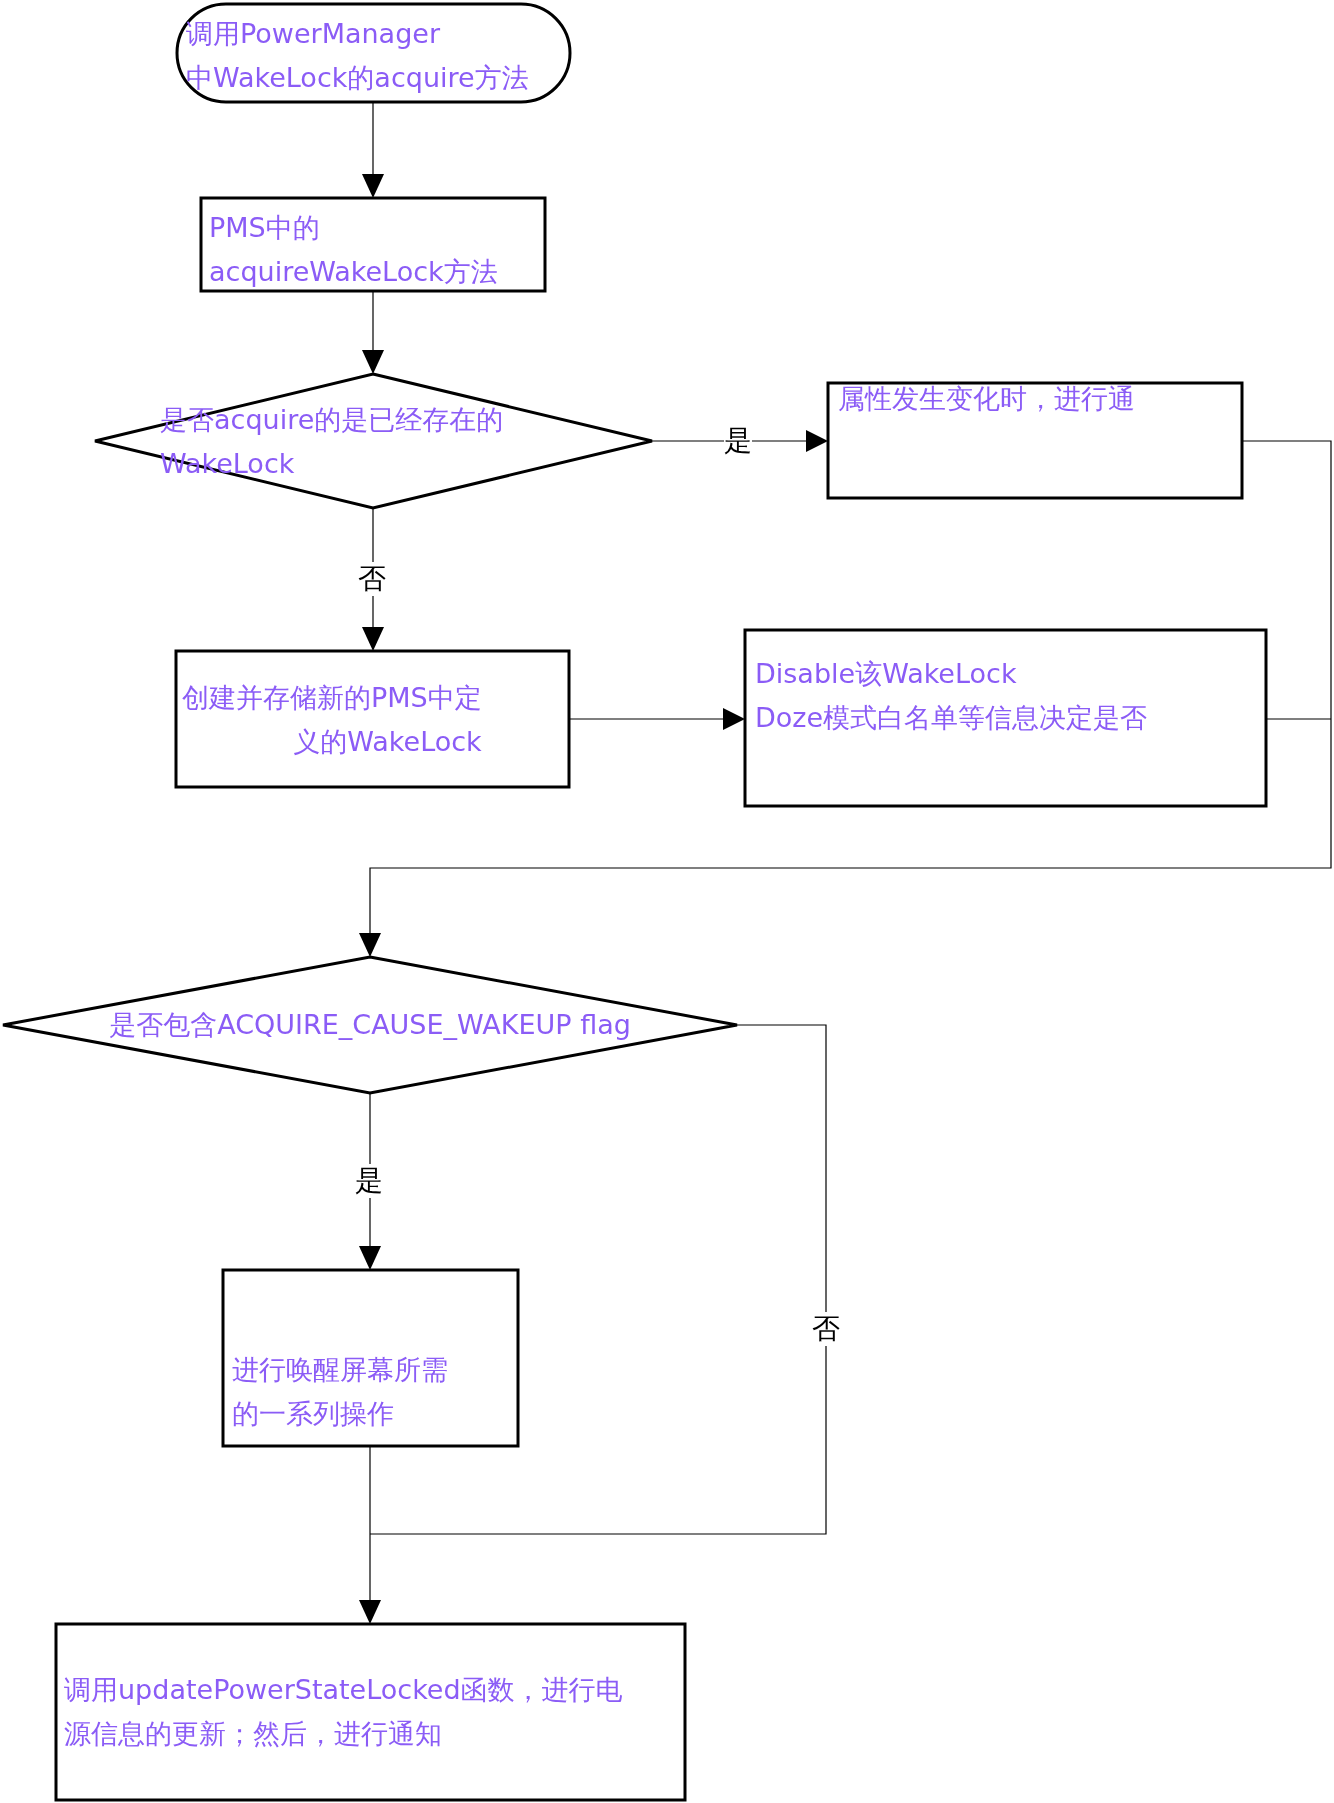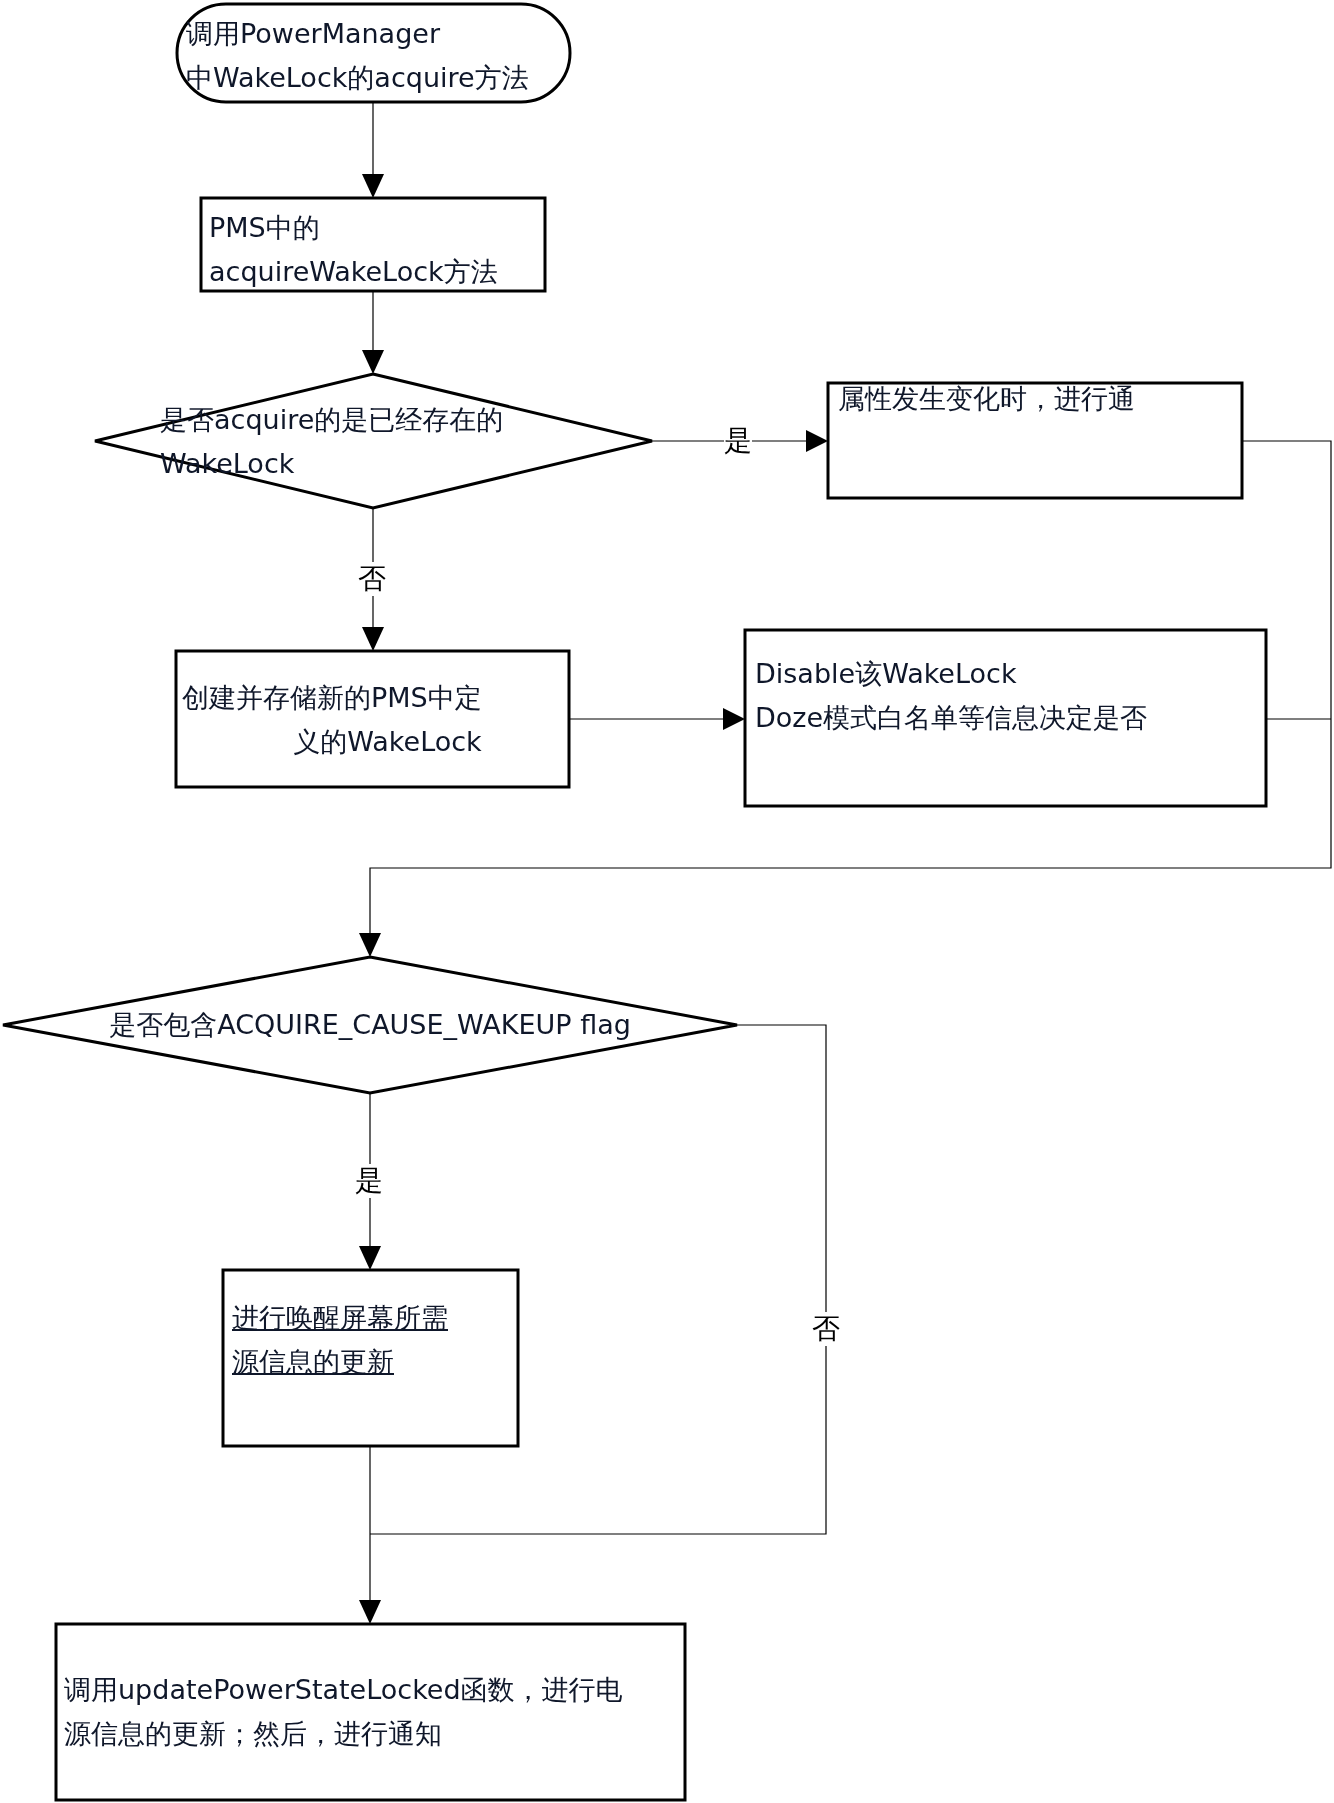--- a/index.html
+++ b/index.html
@@ -1,18 +1,18 @@
 <!DOCTYPE html>
 <html><head>
 <meta charset="utf-8">
 <style>
   html,body{margin:0;padding:0;background:#fff;}
   body{width:1334px;height:1803px;position:relative;overflow:hidden;font-family:"DejaVu Sans","Liberation Sans",sans-serif;color:#000;}
   svg.flow{position:absolute;left:0;top:0;}
-  .txt{position:absolute;font-size:27px;line-height:44px;color:#0f172a;}
+  .txt{position:absolute;font-size:27px;line-height:44px;color:#8b5cf6;}
   .lbl{position:absolute;font-size:28px;background:#fff;line-height:34px;}
 </style>
 </head>
 <body>
 
 <svg class="flow" width="1334" height="1803">
   <defs>
     <marker id="arr" markerWidth="10" markerHeight="10" refX="9" refY="5" orient="auto" markerUnits="userSpaceOnUse" viewBox="0 0 10 10">
       <path d="M0,0 L10,5 L0,10 z" fill="#000"></path>
     </marker>
@@ -88,21 +88,21 @@
 <div class="txt" style="left:755px;top:652px;">
   <div>Disable该WakeLock</div>
   <div>Doze模式白名单等信息决定是否</div>
 </div>
 
 <div class="txt" style="left:60px;top:1003px;width:620px;text-align:center;">是否包含ACQUIRE_CAUSE_WAKEUP flag</div>
 
 <div class="lbl" style="left:355px;top:1164px;">是</div>
 <div class="lbl" style="left:812px;top:1312px;">否</div>
 
-<div class="txt" style="left:232px;top:1296px;text-decoration:underline;">
+<div class="txt" style="left:232px;top:1348px;">
   <div>进行唤醒屏幕所需</div>
-  <div>源信息的更新</div>
+  <div>的一系列操作</div>
 </div>
 
 <div class="txt" style="left:64px;top:1668px;">
   <div>调用updatePowerStateLocked函数，进行电</div>
   <div>源信息的更新；然后，进行通知</div>
 </div>
 
 </body></html>

